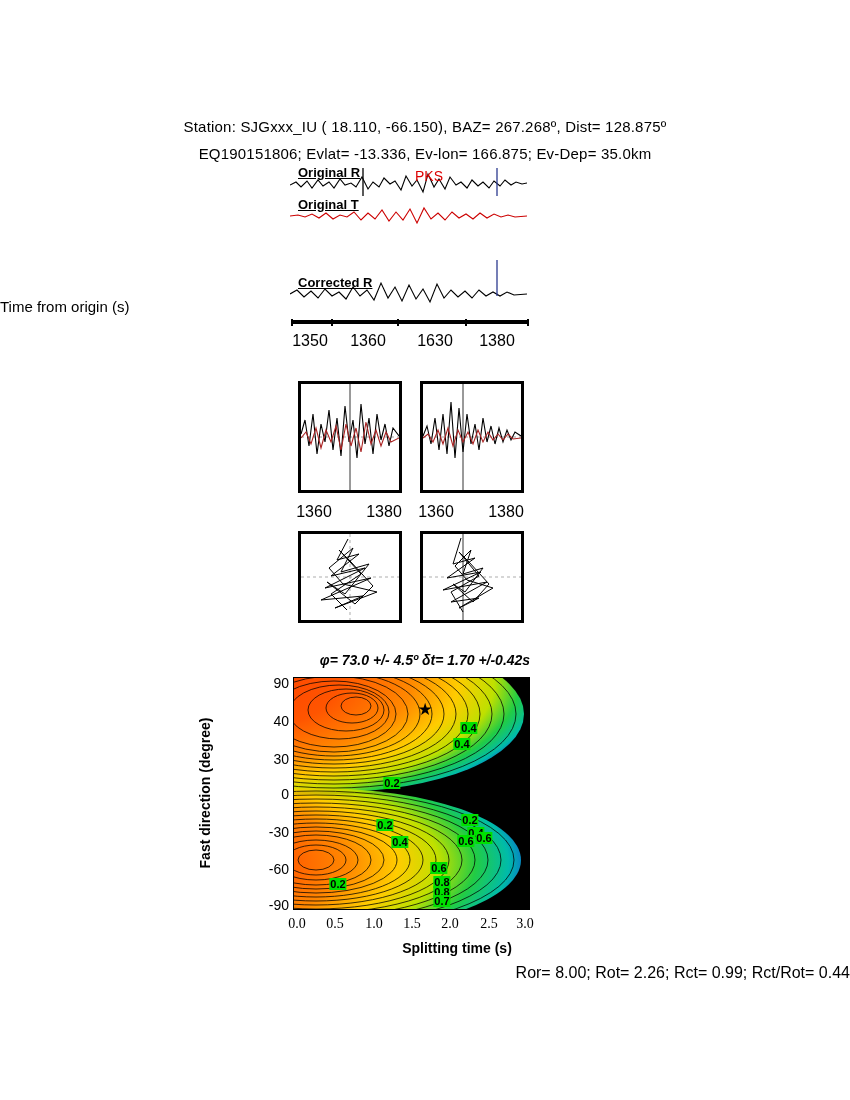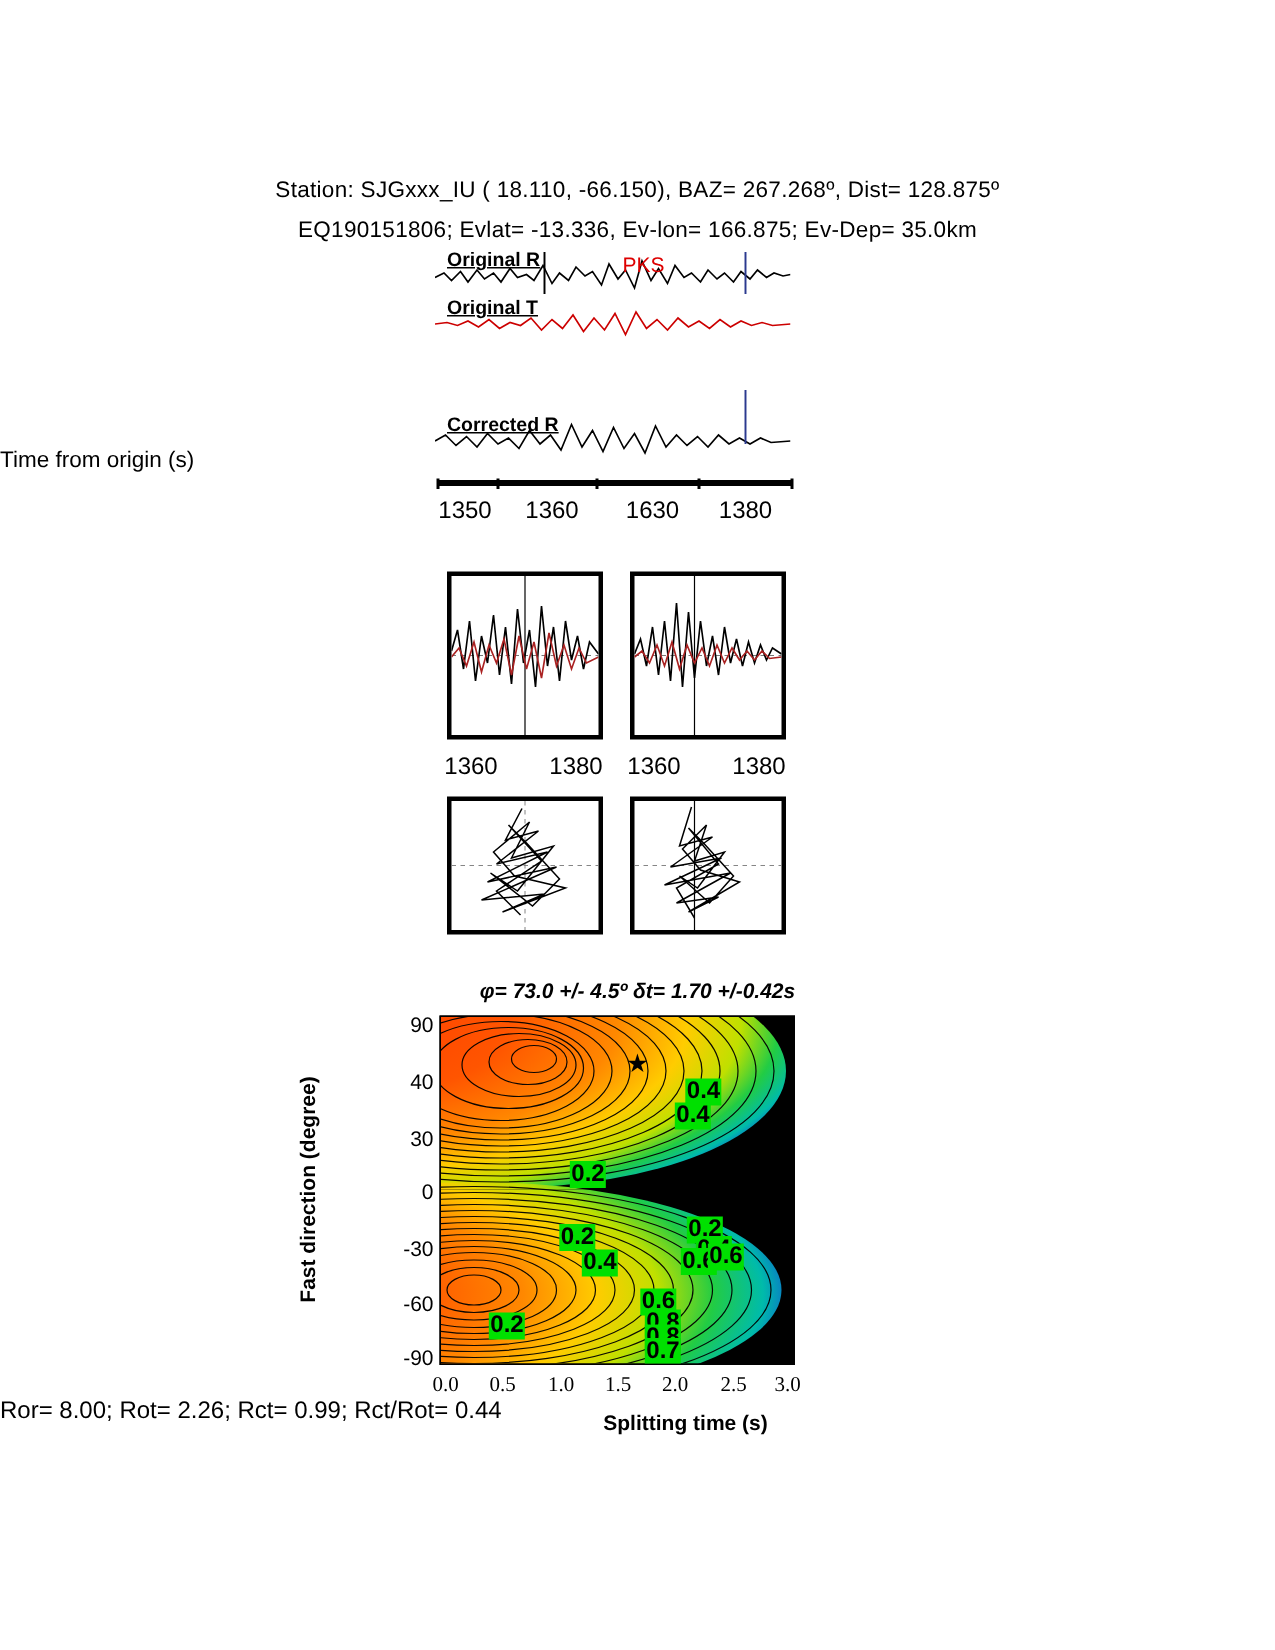--- a/index.html
+++ b/index.html
@@ -173,27 +173,27 @@
     top: 940px;
     text-align: center;
     font-size: 14px;
     font-weight: bold;
     padding-left: 32px;
   }
   .footer {
     position: absolute;
     width: 850px;
     left: 0;
-    top: 932px;
-    text-align: left;
+    top: 964px;
+    text-align: right;
     font-size: 16px;
   }
   .clabel {
     position: absolute;
-    font-size: 16px;
+    font-size: 11px;
     font-weight: bold;
     color: #000;
     background: #00e000;
     padding: 0 1px;
     transform: translate(-50%, -50%);
     white-space: nowrap;
   }
   .star {
     position: absolute;
     font-size: 17px;

